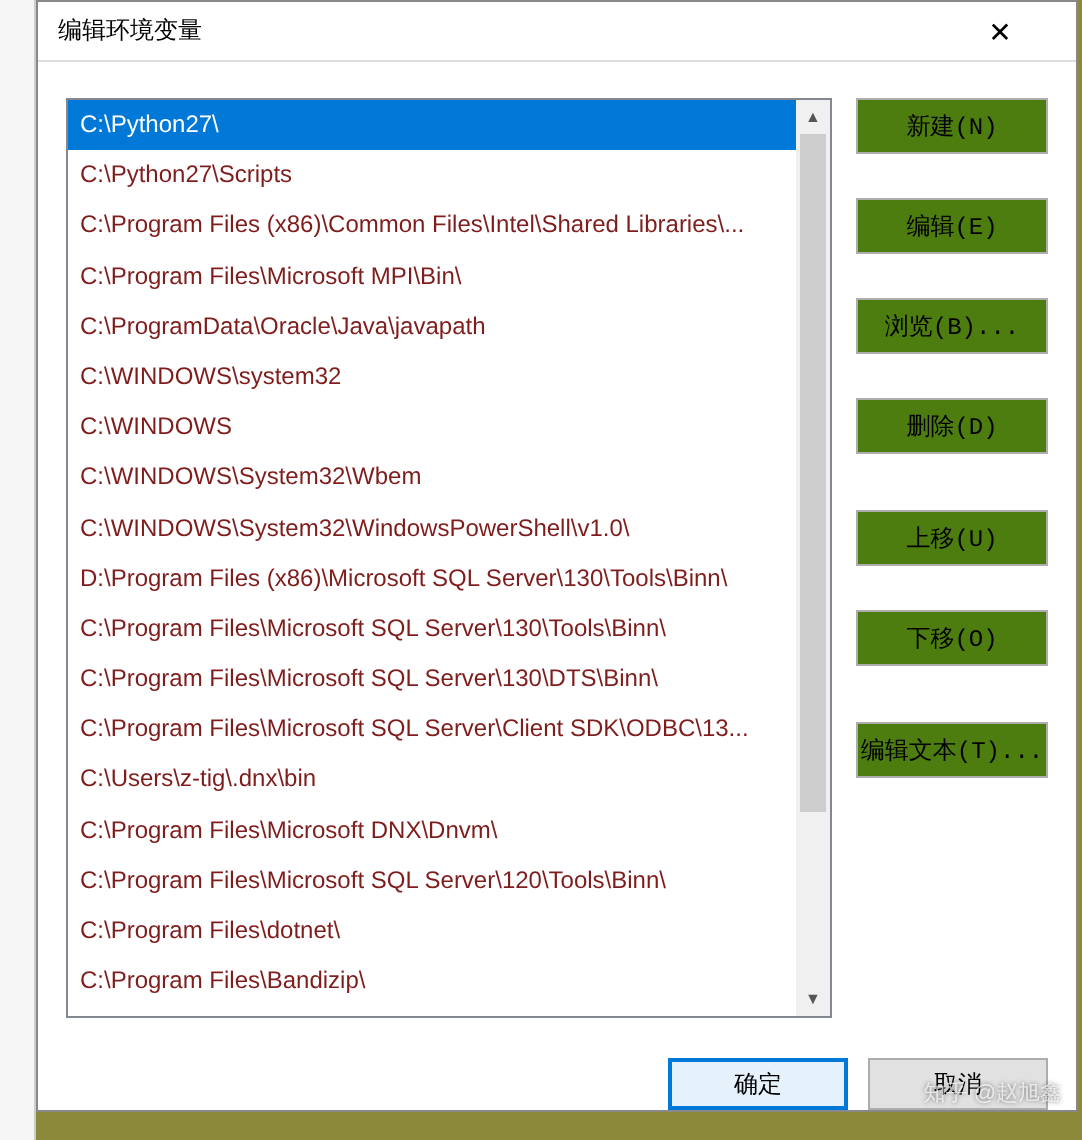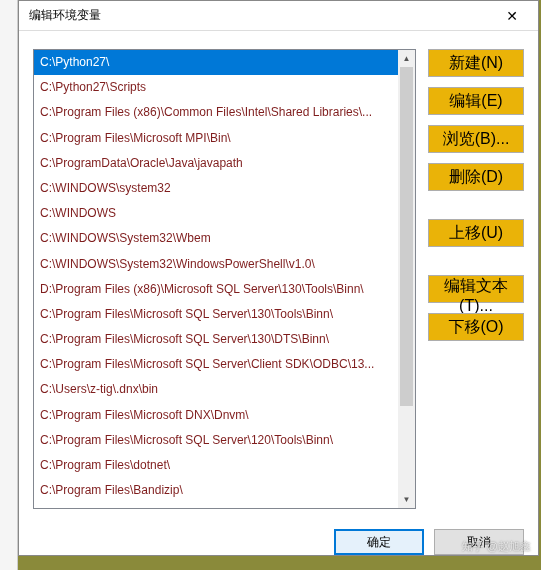--- a/index.html
+++ b/index.html
@@ -33,21 +33,21 @@
       bottom: 14px;
       background: #ffffff;
       border: 1px solid #888;
       display: flex;
       flex-direction: column;
     }
     .titlebar {
       display: flex;
       align-items: center;
       justify-content: space-between;
-      padding: 4px 6px 4px 10px;
+      padding: 4px 18px 4px 10px;
       border-bottom: 1px solid #ddd;
       height: 30px;
     }
     .titlebar .title {
       font-size: 12px;
       color: #000;
     }
     .close-btn {
       width: 40px;
       height: 22px;
@@ -127,28 +127,28 @@
     .sidebar {
       width: 96px;
       display: flex;
       flex-direction: column;
       gap: 6px;
     }
     .btn {
       width: 96px;
       height: 28px;
       border: 1px solid #adadad;
-      background: #eab308;
-      font-size: 16px;
-      color: #000;
-      cursor: pointer;
-      font-family: Liberation Sans, sans-serif;
+      background: #4d7c0f;
+      font-size: 12px;
+      color: #000;
+      cursor: pointer;
+      font-family: Liberation Mono, monospace;
       text-align: center;
     }
-    .gap-sm { margin-top: 4px; }
+    .gap-sm { margin-top: 16px; }
     .gap-lg { margin-top: 22px; }
     .footer {
       display: flex;
       justify-content: flex-end;
       gap: 10px;
       padding: 10px 14px 14px 14px;
     }
     .footer-btn {
       width: 90px;
       height: 26px;
@@ -224,22 +224,22 @@
         <div class="scroll-arrow">▼</div>
       </div>
     </div>
 
     <div class="sidebar">
       <button class="btn">新建(N)</button>
       <button class="btn gap-sm">编辑(E)</button>
       <button class="btn gap-sm">浏览(B)...</button>
       <button class="btn gap-sm">删除(D)</button>
       <button class="btn gap-lg">上移(U)</button>
+      <button class="btn gap-sm">下移(O)</button>
       <button class="btn gap-lg">编辑文本(T)...</button>
-      <button class="btn gap-sm">下移(O)</button>
     </div>
   </div>
 
   <div class="footer">
     <button class="footer-btn primary">确定</button>
     <button class="footer-btn">取消</button>
   </div>
 </div>
 
 <div class="bottom-strip">

